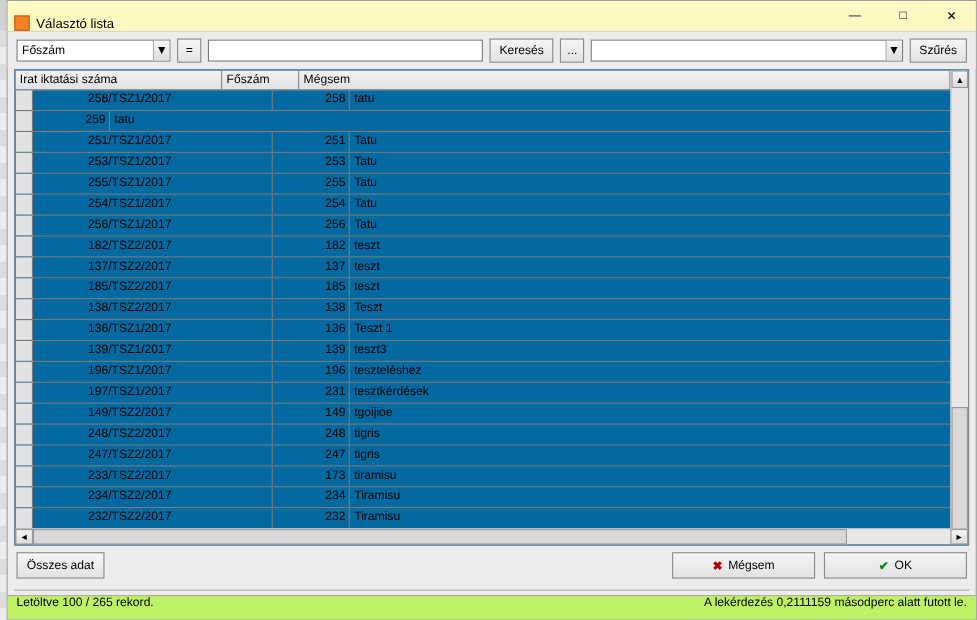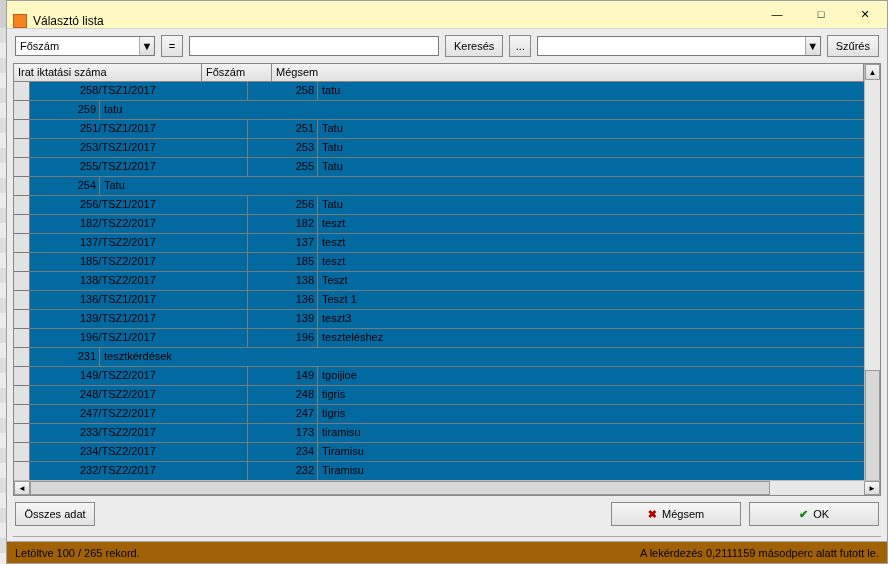--- a/index.html
+++ b/index.html
@@ -142,24 +142,24 @@
   display:flex; align-items:center; gap:8px;
 }
 .bottom-row .spacer { flex:1; }
 .bottom-row .btn.wide { width: 130px; justify-content:center; height:24px; }
 .bottom-row .btn.first { width:80px; padding:0; justify-content:center; height:24px;align-items:center;}
 
 .sep { height:1px; background:#aaa; margin: 4px 6px; }
 
 .statusbar {
   height: 22px;
-  display:flex; align-items:center;
+  display:flex; align-items:flex-start;
   padding: 0 8px;
   border-top:1px solid #aaa;
-  background:#a16207;
+  background:#bef264;
 }
 .statusbar .spacer { flex:1; }
 </style>
 </head>
 <body>
 
 <div class="bg-strip"></div>
 <div class="window">
   <div class="titlebar">
     <span class="app-icon"></span>
@@ -226,20 +226,21 @@
           <div class="cell col3">Tatu</div>
         </div>
         <div class="row">
           <div class="sel"></div>
           <div class="cell col1">255/TSZ1/2017</div>
           <div class="cell col2 num">255</div>
           <div class="cell col3">Tatu</div>
         </div>
         <div class="row">
           <div class="sel"></div>
+          <div class="cell col1">254/TSZ1/2017</div>
           <div class="cell col2 num">254</div>
           <div class="cell col3">Tatu</div>
         </div>
         <div class="row">
           <div class="sel"></div>
           <div class="cell col1">256/TSZ1/2017</div>
           <div class="cell col2 num">256</div>
           <div class="cell col3">Tatu</div>
         </div>
         <div class="row">
@@ -279,20 +280,21 @@
           <div class="cell col3">teszt3</div>
         </div>
         <div class="row">
           <div class="sel"></div>
           <div class="cell col1">196/TSZ1/2017</div>
           <div class="cell col2 num">196</div>
           <div class="cell col3">teszteléshez</div>
         </div>
         <div class="row">
           <div class="sel"></div>
+          <div class="cell col1">197/TSZ1/2017</div>
           <div class="cell col2 num">231</div>
           <div class="cell col3">tesztkérdések</div>
         </div>
         <div class="row">
           <div class="sel"></div>
           <div class="cell col1">149/TSZ2/2017</div>
           <div class="cell col2 num">149</div>
           <div class="cell col3">tgoijioe</div>
         </div>
         <div class="row">

